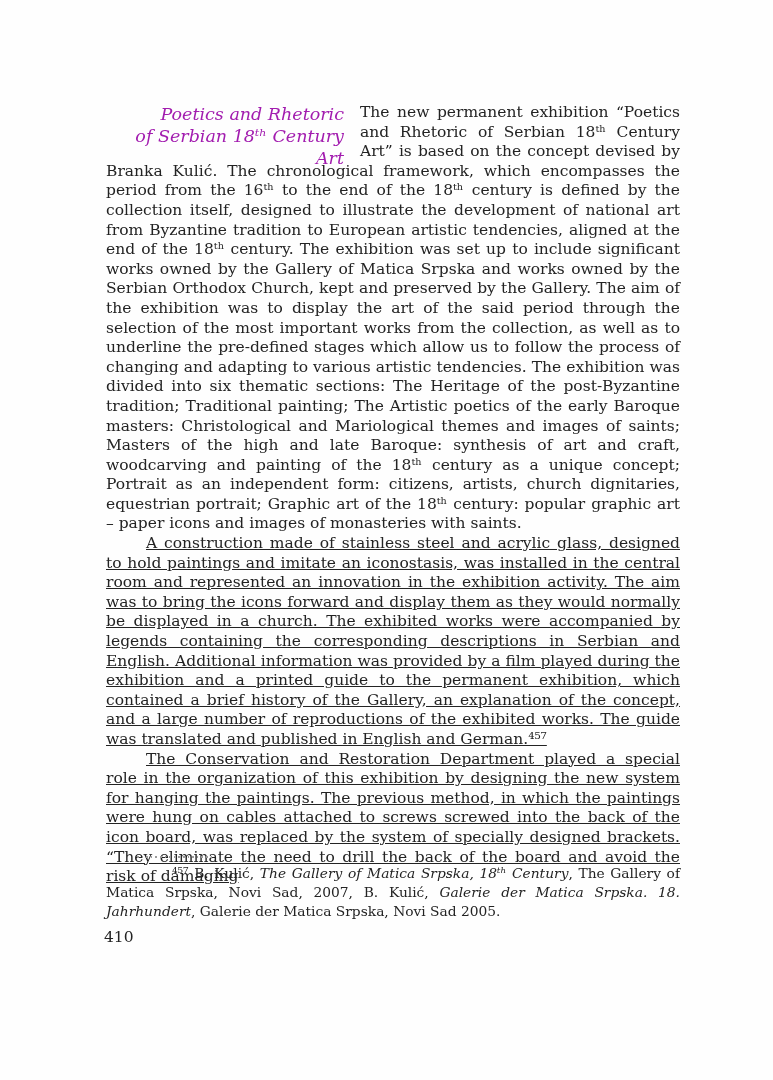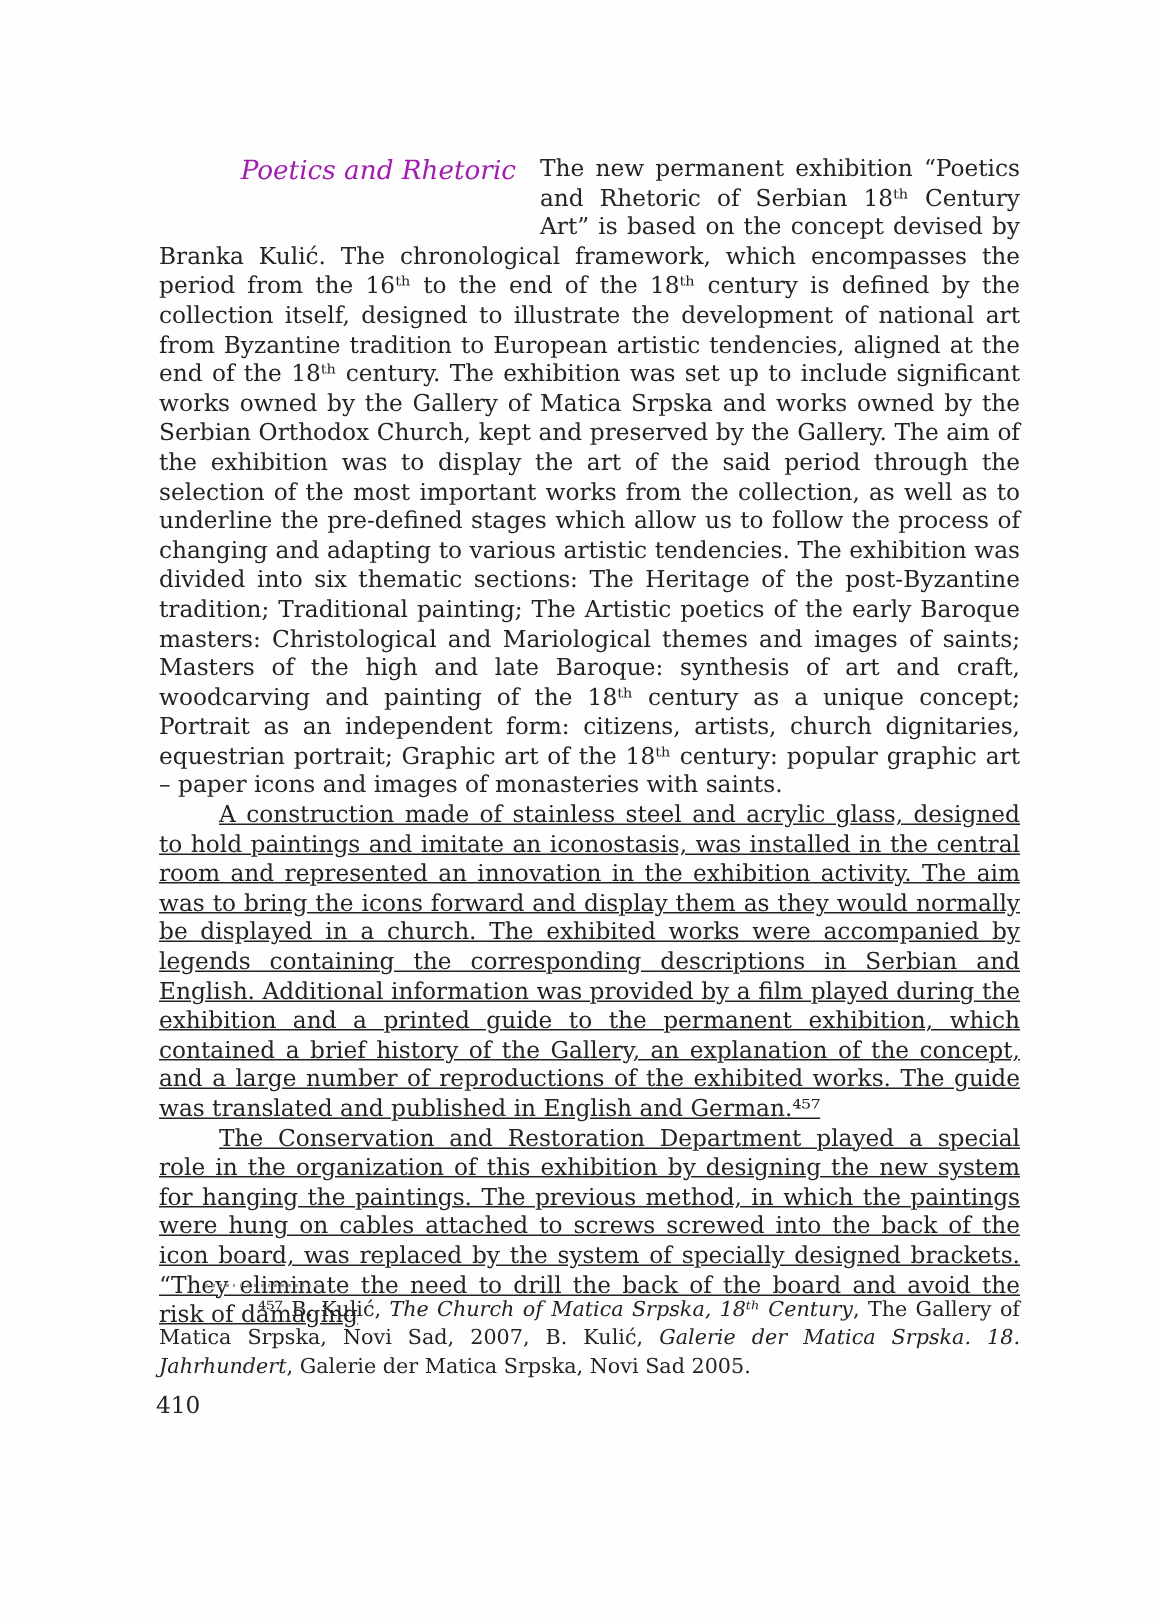--- a/index.html
+++ b/index.html
@@ -79,36 +79,37 @@
 </head>
 <body>
 
 <div class="page">
 
   <div class="content">
 
     <div class="para first">
       <div class="heading-float">
         <div>Poetics and Rhetoric</div>
+        <div>of Serbian 18ᵗʰ Century Art</div>
       </div>
       <span>The new permanent exhibition “Poetics and Rhetoric of Serbian 18ᵗʰ Century Art” is based on the concept devised by Branka Kulić. The chronological framework, which encompasses the period from the 16ᵗʰ to the end of the 18ᵗʰ century is defined by the collection itself, designed to illustrate the development of national art from Byzantine tradition to European artistic tendencies, aligned at the end of the 18ᵗʰ century. The exhibition was set up to include significant works owned by the Gallery of Matica Srpska and works owned by the Serbian Orthodox Church, kept and preserved by the Gallery. The aim of the exhibition was to display the art of the said period through the selection of the most important works from the collection, as well as to underline the pre-defined stages which allow us to follow the process of changing and adapting to various artistic tendencies. The exhibition was divided into six thematic sections: The Heritage of the post-Byzantine tradition; Traditional painting; The Artistic poetics of the early Baroque masters: Christological and Mariological themes and images of saints; Masters of the high and late Baroque: synthesis of art and craft, woodcarving and painting of the 18ᵗʰ century as a unique concept; Portrait as an independent form: citizens, artists, church dignitaries, equestrian portrait; Graphic art of the 18ᵗʰ century: popular graphic art – paper icons and images of monasteries with saints.</span>
     </div>
 
     <div class="para indent">
       <span>A construction made of stainless steel and acrylic glass, designed to hold paintings and imitate an iconostasis, was installed in the central room and represented an innovation in the exhibition activity. The aim was to bring the icons forward and display them as they would normally be displayed in a church. The exhibited works were accompanied by legends containing the corresponding descriptions in Serbian and English. Additional information was provided by a film played during the exhibition and a printed guide to the permanent exhibition, which contained a brief history of the Gallery, an explanation of the concept, and a large number of reproductions of the exhibited works. The guide was translated and published in English and German.⁴⁵⁷</span>
     </div>
 
     <div class="para indent">
       <span>The Conservation and Restoration Department played a special role in the organization of this exhibition by designing the new system for hanging the paintings. The previous method, in which the paintings were hung on cables attached to screws screwed into the back of the icon board, was replaced by the system of specially designed brackets. “They eliminate the need to drill the back of the board and avoid the risk of damaging</span>
     </div>
 
   </div>
 
   <div class="footnote-area">
     <div class="dotted-sep"></div>
     <div class="footnote">
-      <span>⁴⁵⁷</span><span> B. Kulić, </span><span class="italic">The Church of Matica Srpska, 18ᵗʰ Century</span><span>, The Gallery of Matica Srpska, Novi Sad, 2007, B. Kulić, </span><span class="italic">Galerie der Matica Srpska. 18. Jahrhundert</span><span>, Galerie der Matica Srpska, Novi Sad 2005.</span>
+      <span>⁴⁵⁷</span><span> B. Kulić, </span><span class="italic">The Gallery of Matica Srpska, 18ᵗʰ Century</span><span>, The Gallery of Matica Srpska, Novi Sad, 2007, B. Kulić, </span><span class="italic">Galerie der Matica Srpska. 18. Jahrhundert</span><span>, Galerie der Matica Srpska, Novi Sad 2005.</span>
     </div>
   </div>
 
   <div class="page-number">410</div>
 
 </div>
 
 </body></html>

